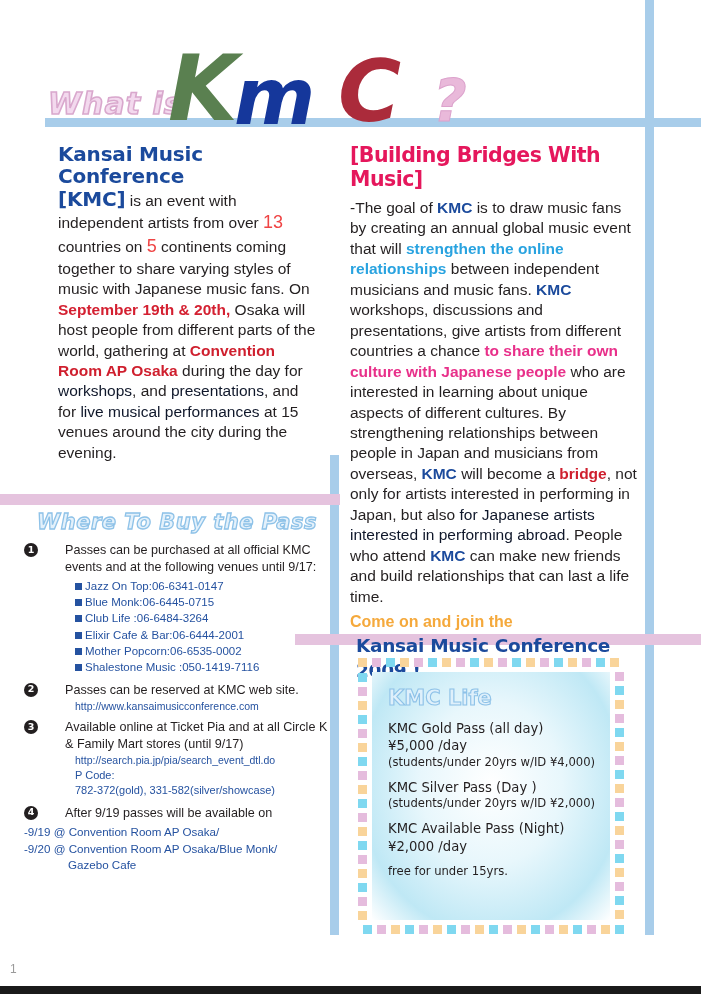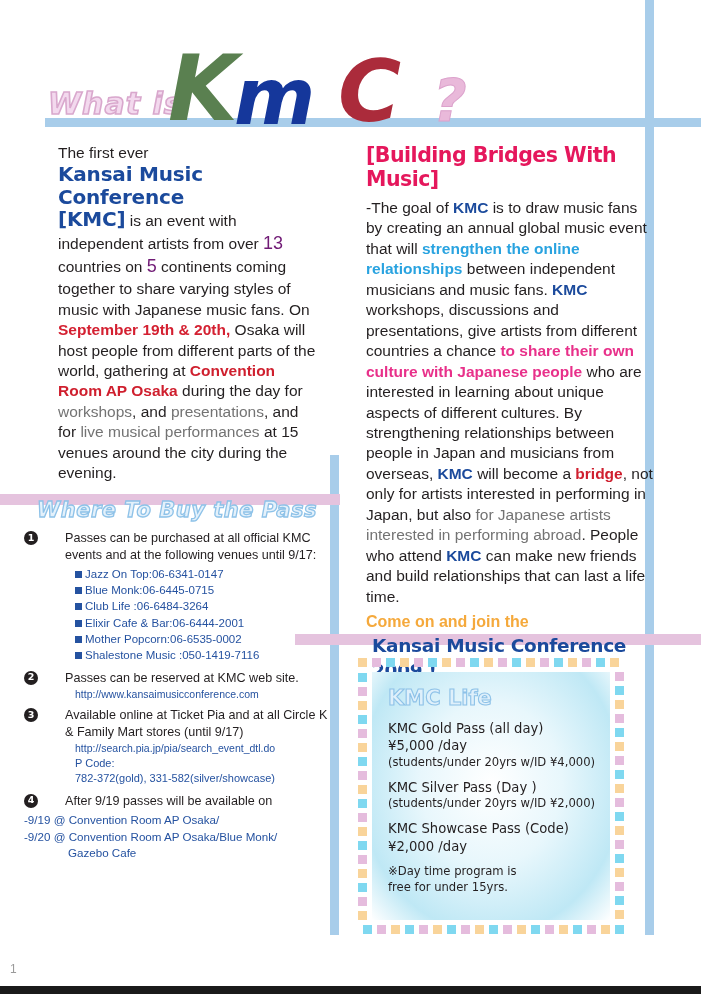--- a/index.html
+++ b/index.html
@@ -42,30 +42,30 @@
     display:inline-block;
   }
   .logo .k{font-size:90px;color:#5a8050;position:absolute;left:0;top:-6px;}
   .logo .m{font-size:78px;color:#15379b;position:absolute;left:66px;top:8px;}
   .logo .c{font-size:86px;color:#ab2b3b;position:absolute;left:170px;top:-2px;}
   .logo .q{font-size:58px;color:#e9b9da;position:absolute;left:265px;top:22px;
            -webkit-text-stroke:1px #dca2cc;}
 
   
   .col-left{position:absolute;left:58px;top:143px;width:262px;}
-  .col-right{position:absolute;left:350px;top:143px;width:290px;margin-left:16px;}
+  .col-right{position:absolute;left:350px;top:143px;width:290px;}
 
   .body-txt{font-size:15.5px;line-height:1.32;color:#231f20;}
   .body-txt p{margin:0;}
 
   .b-blue{color:#1b4a9c;font-weight:bold;}
-  .n-blue{color:#701a75;text-align:right;}
+  .n-blue{color:#ef4444;text-align:right;}
   .b-red{color:#d42031;font-weight:bold;}
   .b-dred{color:#cf1f2e;font-weight:bold;}
-  .lt-blue{color:#737373;}
+  .lt-blue{color:#0f172a;}
   .hl-blue{color:#29a3e0;font-weight:bold;}
   .hl-pink{color:#e8308a;font-weight:bold;}
   .orange{color:#f5a93c;font-weight:bold;}
 
   .kmc-title-big{
     font-size:20px;font-weight:bold;color:#1b4a9c;line-height:1.12;
     letter-spacing:-0.2px;
     font-family:"DejaVu Sans", sans-serif;
   }
 
@@ -76,21 +76,21 @@
   }
 
   .come-join{font-size:16px;margin-top:4px;}
   .kmc2009{
     font-size:18.5px;font-weight:bold;color:#1b4a9c;
     letter-spacing:-0.3px;margin-top:2px;padding-left:6px;
     font-family:"DejaVu Sans", sans-serif;
   }
 
   
-  .buy-sec{position:absolute;left:24px;top:498px;width:306px;}
+  .buy-sec{position:absolute;left:24px;top:510px;width:306px;}
   .buy-head{
     text-align:center;
     font-size:21px;font-weight:bold;font-style:italic;
     letter-spacing:0.5px;
     color:#e4f1fb;
     -webkit-text-stroke:1.3px #8ec2e8;
     font-family:"DejaVu Sans", sans-serif;
     margin-bottom:8px;
   }
   .buy-list{font-size:12.6px;line-height:1.34;color:#231f20;}
@@ -156,21 +156,20 @@
     <div class="logo">
       <span class="k">K</span>
       <span class="m">m</span>
       <span class="c">C</span>
       <span class="q">?</span>
     </div>
   </div>
 
   <div class="col-left">
     <div class="body-txt">
-      <div>The first ever</div>
       <div class="kmc-title-big">Kansai Music Conference</div>
       <p><span class="kmc-title-big">[KMC]</span><span> is an event with independent artists from over </span><span class="n-blue" style="font-size:18px;">13</span><span> countries on </span><span class="n-blue" style="font-size:18px;">5</span><span> continents coming together to share varying styles of music with Japanese music fans.</span>
       <span>On </span><span class="b-red">September 19th &amp; 20th,</span><span> Osaka will host people from different parts of the world, gathering at </span><span class="b-dred">Convention Room AP Osaka</span><span> during the day for </span><span class="lt-blue">workshops</span><span>, and </span><span class="lt-blue">presentations</span><span>, and for </span><span class="lt-blue">live musical performances</span><span> at 15 venues around the city during the evening.</span></p>
     </div>
   </div>
 
   <div class="col-right">
     <div class="bridges-head">[Building Bridges With Music]</div>
     <div class="body-txt">
       <p><span>-The goal of </span><span class="b-blue">KMC</span><span> is to draw music fans by creating an annual global music event that will </span><span class="hl-blue">strengthen the online relationships</span><span> between independent musicians and music fans. </span><span class="b-blue">KMC</span><span> workshops, discussions and presentations, give artists from different countries a chance </span><span class="hl-pink">to share their own culture with Japanese people</span><span> who are interested in learning about unique aspects of different cultures.  By strengthening relationships between people in Japan and musicians from overseas, </span><span class="b-blue">KMC</span><span> will become a </span><span class="b-dred">bridge</span><span>, not only for artists interested in performing in Japan, but also </span><span class="lt-blue">for Japanese artists interested in performing abroad</span><span>. People who attend </span><span class="b-blue">KMC</span><span> can make new friends and build relationships that can last a life time.</span></p>
@@ -315,22 +314,21 @@
           <div class="pass-grp">
             <div class="pass-line">KMC Gold Pass (all day)</div>
             <div class="pass-line">¥5,000 /day</div>
             <div class="pass-sub">(students/under 20yrs w/ID ¥4,000)</div>
           </div>
           <div class="pass-grp">
             <div class="pass-line">KMC Silver Pass (Day )</div>
             <div class="pass-sub">(students/under 20yrs w/ID ¥2,000)</div>
           </div>
           <div class="pass-grp">
-            <div class="pass-line">KMC Showcase Pass (Code)</div>
+            <div class="pass-line">KMC Available Pass (Night)</div>
             <div class="pass-line">¥2,000 /day</div>
           </div>
         </div>
-      <div class="pass-note">※Day time program is</div>
       <div class="pass-note">free for under 15yrs.</div>
     </div>
   </div>
 
 </div>
 
 </body></html>

